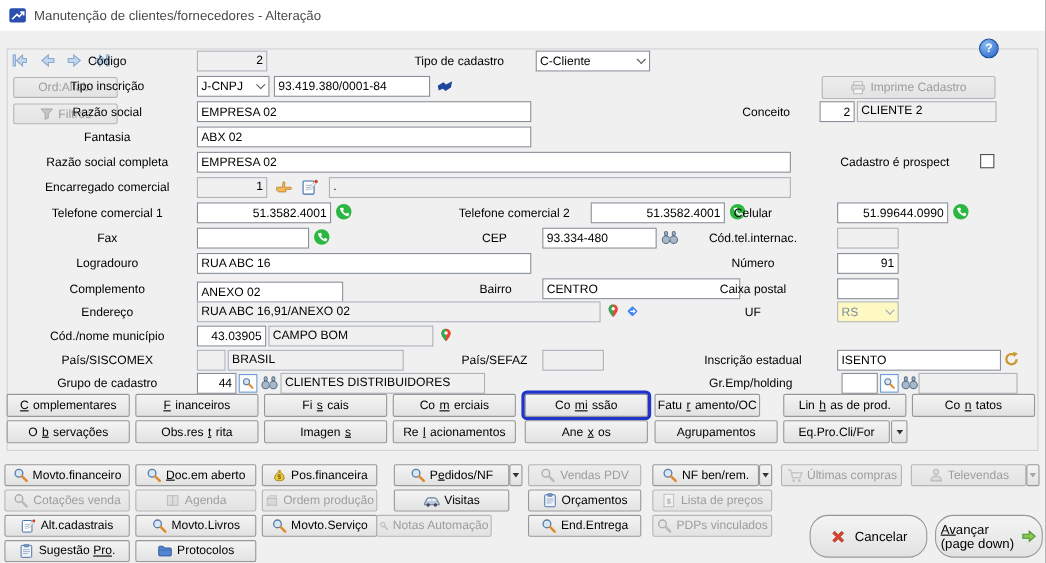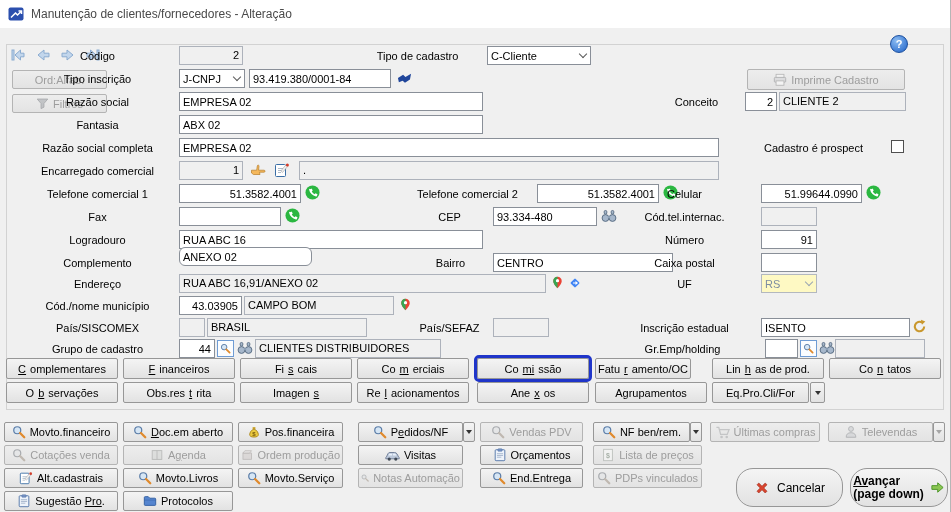--- a/index.html
+++ b/index.html
@@ -23,21 +23,21 @@
   .btn.dis svg { filter:grayscale(.85); opacity:.55; }
   .btn u, .lbl u { text-decoration:underline; }
   .tabfocus { outline:3px solid #1f35c9; }
   .drop { position:absolute; display:flex; align-items:center; justify-content:center; background:linear-gradient(#f4f4f4,#e2e2e2); border:1px solid #979797; border-radius:2px; cursor:pointer; }
   .drop i { width:0; height:0; border-left:3.5px solid transparent; border-right:3.5px solid transparent; border-top:4.5px solid #333; }
   .drop.dis i { border-top-color:#a5a5a5; }
   .icon { position:absolute; display:inline-flex; cursor:pointer; }
   .cb { position:absolute; width:13px; height:13px; background:#fff; border:1px solid #4f4f4f; cursor:pointer; }
   .lkp { position:absolute; width:17px; height:17px; border:1px solid #6f9cd4; background:#fbfdff; display:flex; align-items:center; justify-content:center; cursor:pointer; }
   .footer-btn { font-size:12px;border-radius:17px; }
-  .adv-text { text-align:left; line-height:13px;font-weight:bold; }
+  .adv-text { text-align:left; line-height:13px; }
   svg { display:block; }
 </style>
 </head>
 <body>
 
 <svg width="0" height="0" style="position:absolute">
   <defs>
     <symbol id="i-mag" viewBox="0 0 16 16">
         <circle cx="6" cy="6" r="4" fill="#d6e6f5" stroke="#5b7da8" stroke-width="1.4"></circle>
         <line x1="9.2" y1="9.2" x2="14" y2="14" stroke="#e08a2d" stroke-width="2.6" stroke-linecap="round"></line>
@@ -292,21 +292,21 @@
     </span>
   <div class="lbl" style="left:600px;top:209px;width:157px">Cód.tel.internac.</div>
   <div class="tb ro" style="left:761px;top:207px;width:56px"></div>
 
   <div class="lbl" style="left:8px;top:232px;width:167px">Logradouro</div>
   <input class="tb" style="left: 179px; top: 230px; width: 304px;" value="RUA ABC 16">
   <div class="lbl" style="left:600px;top:232px;width:157px">Número</div>
   <input class="tb num" style="left: 761px; top: 230px; width: 56px;" value="91">
 
   <div class="lbl" style="left:8px;top:255px;width:167px">Complemento</div>
-  <input class="tb" style="left: 179px; top: 247px; width: 133px; border-radius: 6px;" value="ANEXO 02">
+  <input class="tb" style="left: 179px; top: 256px; width: 133px;" value="ANEXO 02">
   <div class="lbl" style="left:400px;top:255px;width:89px">Bairro</div>
   <input class="tb" style="left: 493px; top: 253px; width: 180px;" value="CENTRO">
   <div class="lbl" style="left:600px;top:255px;width:157px">Caixa postal</div>
   <input class="tb" style="left: 761px; top: 253px; width: 56px;" value="">
 
   <div class="lbl" style="left:8px;top:276px;width:167px">Endereço</div>
   <div class="tb ro" style="left:179px;top:274px;width:367px">RUA ABC 16,91/ANEXO 02</div>
   <span class="icon" style="left:551px;top:274px">
       <svg width="13" height="17">
         <use href="#i-pin"></use>
@@ -498,21 +498,21 @@
         <use href="#i-mag"></use>
       </svg>
       <span>Movto.Livros</span>
     </div>
   <div class="btn" style="left:238px;top:468px;width:105px;height:20px">
       <svg width="14" height="14">
         <use href="#i-mag"></use>
       </svg>
       <span>Movto.Serviço</span>
     </div>
-  <div class="btn dis" style="left:358px;top:468px;width:105px;height:20px">
+  <div class="btn dis" style="left:342px;top:468px;width:105px;height:20px">
       <svg width="14" height="14">
         <use href="#i-mag"></use>
       </svg>
       <span>Notas Automação</span>
     </div>
   <div class="btn" style="left:480px;top:468px;width:103px;height:20px">
       <svg width="14" height="14">
         <use href="#i-mag"></use>
       </svg>
       <span>End.Entrega</span>

